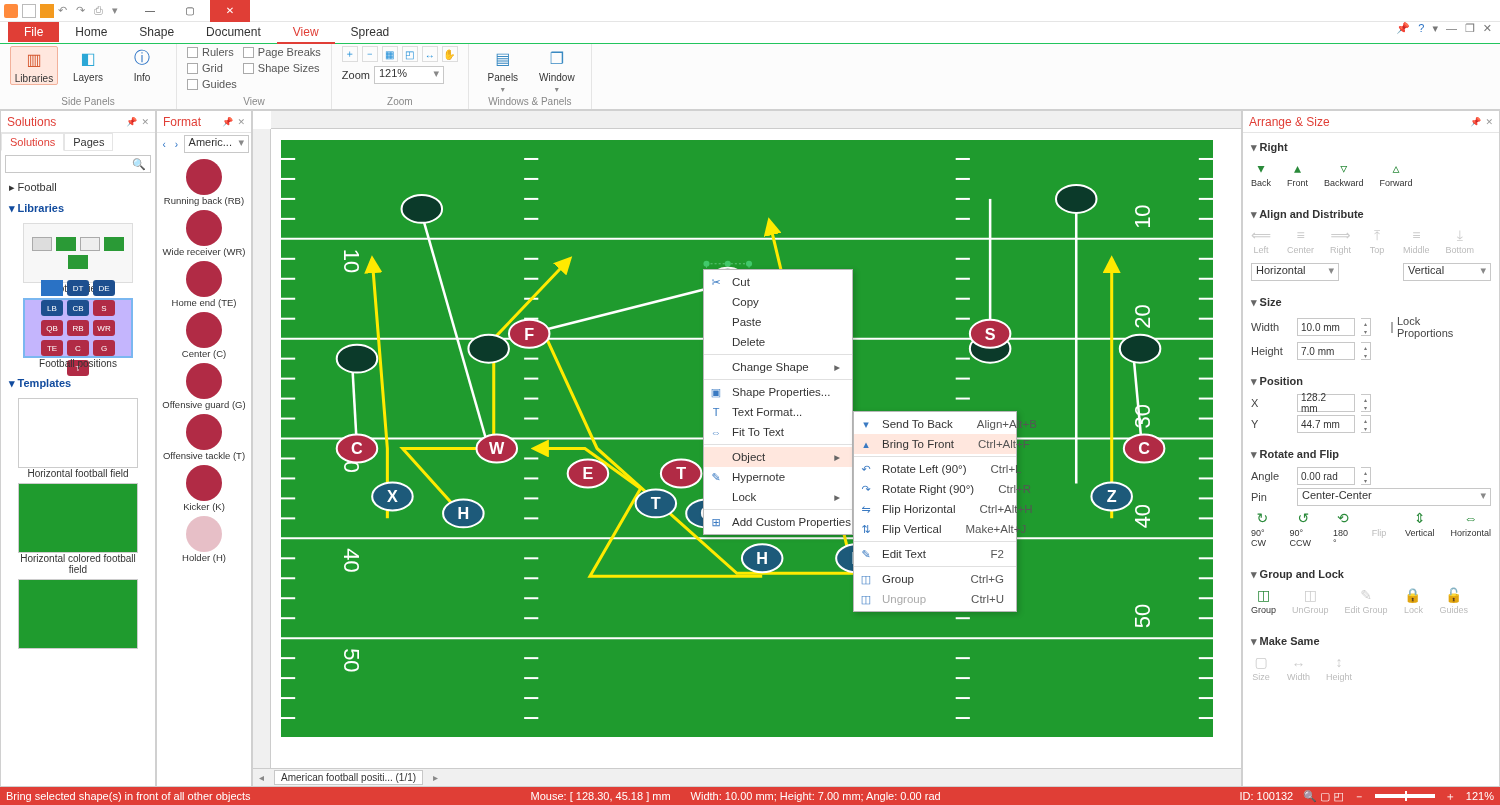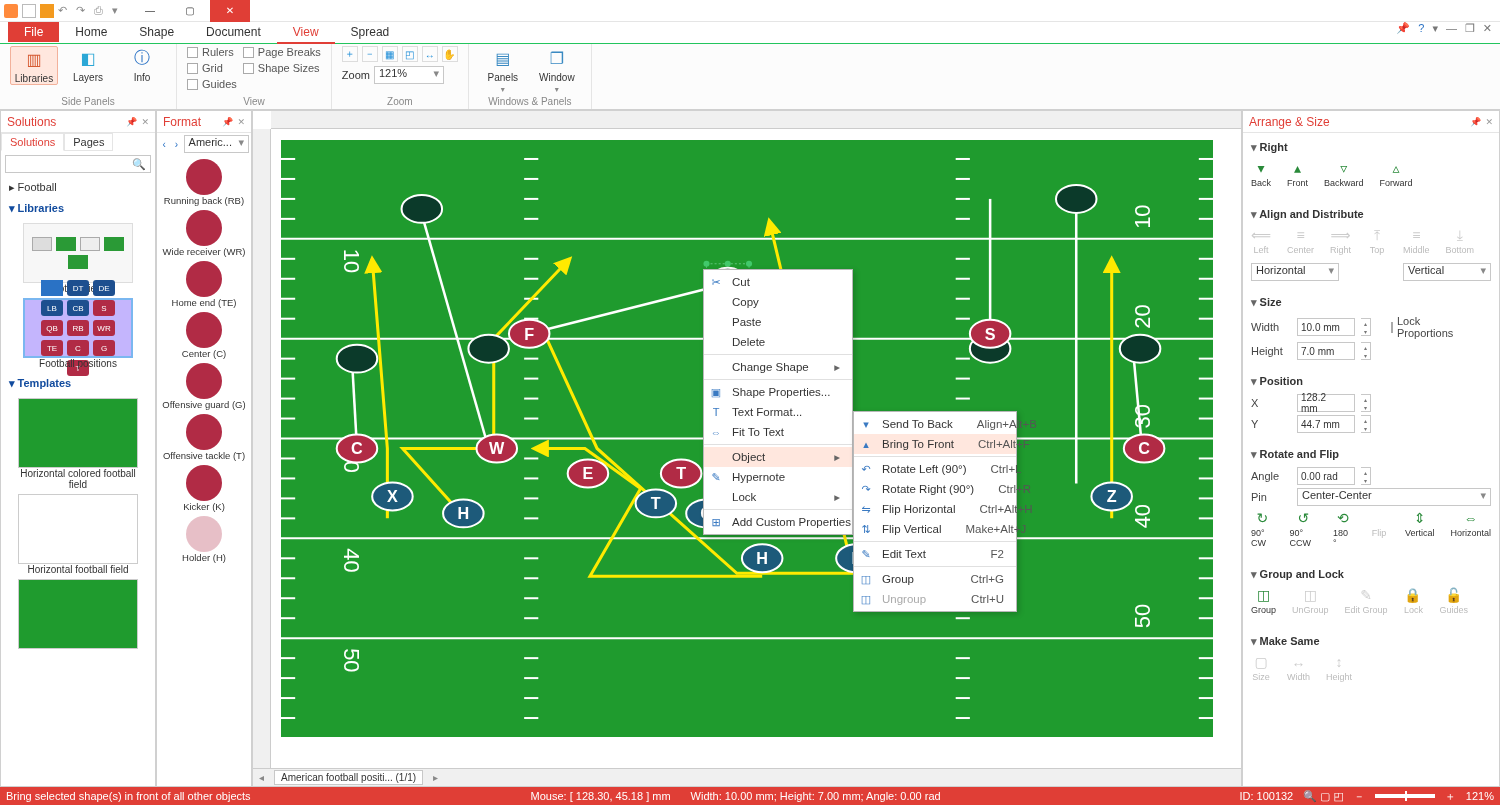--- a/index.html
+++ b/index.html
@@ -286,26 +286,26 @@
           <span class="cell" style="background:#b12b45">TE</span>
           <span class="cell" style="background:#b12b45">C</span>
           <span class="cell" style="background:#b12b45">G</span>
           <span class="cell" style="background:#b12b45">T</span>
         </div>
         <span>Football positions</span>
       </div>
 
       <div class="treeitem hdr">Templates</div>
       <div class="tpl">
+          <div class="img white"></div>
+          <div>Horizontal football field</div>
+        </div>
+      <div class="tpl">
           <div class="img"></div>
           <div>Horizontal colored football field</div>
-        </div>
-      <div class="tpl">
-          <div class="img white"></div>
-          <div>Horizontal football field</div>
         </div>
       <div class="tpl">
           <div class="img"></div>
         </div>
     </div>
   </div>
 
   <div class="panel libpanel">
     <div class="hd">
         <span>Format</span>

